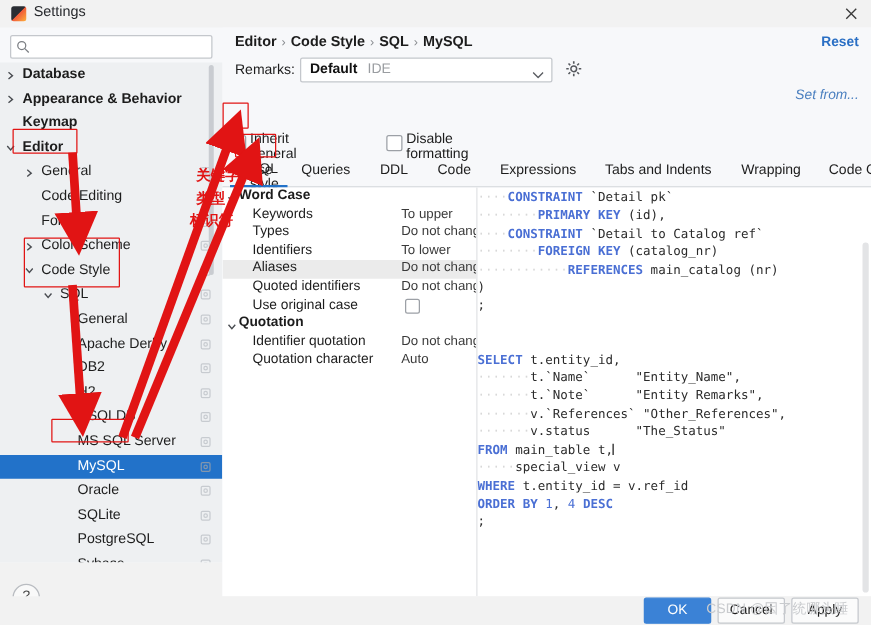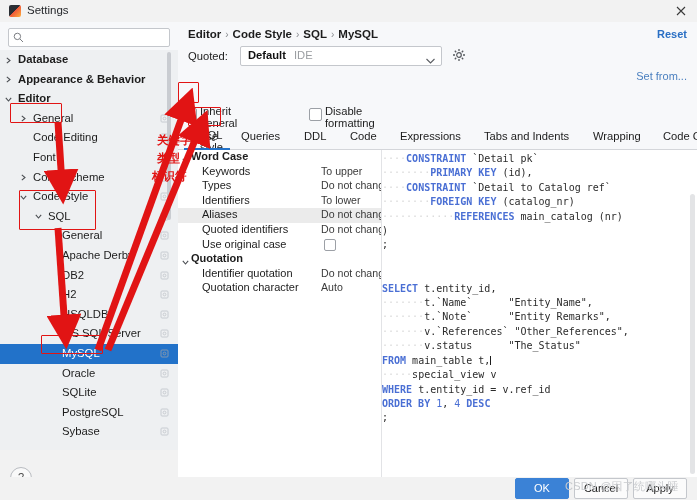--- a/index.html
+++ b/index.html
@@ -50,21 +50,21 @@
   .breadcrumb .sep{font-weight:normal;color:#8a8d91;padding:0 4px;font-size:10px;}
   .reset-link{position:absolute;right:10px;top:6px;font-size:11px;color:#2a6fc4;font-weight:bold;cursor:default;}
 
   .scheme-lbl{position:absolute;left:10px;top:28px;font-size:11.2px;color:#1c1c1c;}
   .scheme-sel{position:absolute;left:62px;top:24px;width:200px;height:18px;background:#fff;
     border:1px solid #c4c7cc;border-radius:2px;cursor:default;}
   .scheme-sel .val{position:absolute;left:7px;top:2px;font-size:11.2px;font-weight:bold;color:#111;}
   .scheme-sel .sub{position:absolute;left:53px;top:2px;font-size:11.2px;color:#9a9da1;}
   .scheme-sel .chev{position:absolute;right:6px;top:7px;}
   .gear{position:absolute;left:274px;top:26px;width:14px;height:14px;cursor:default;}
-  .setfrom{position:absolute;right:10px;top:48px;font-size:11px;color:#4a7fbf;cursor:default;}
+  .setfrom{position:absolute;right:10px;top:48px;font-size:11px;color:#4a7fbf;cursor:default;font-style:italic;}
 
   .cbrow{position:absolute;left:6px;top:85px;height:16px;}
   .cbox{position:absolute;width:11px;height:11px;border:1px solid #9ca0a6;background:#fff;border-radius:2px;cursor:default;}
   .cbl{position:absolute;font-size:11.2px;color:#1c1c1c;top:-2px;}
 
   .tabs{position:absolute;left:0;top:108px;width:519px;height:19px;}
   .tab{position:absolute;top:0;font-size:11.2px;color:#1c1c1c;cursor:default;white-space:nowrap;}
   .tabline{position:absolute;left:0;top:127px;width:519px;height:1px;background:#d4d6da;}
   .tab-underline{position:absolute;top:126px;height:2px;background:#2272c9;}
 
@@ -141,20 +141,23 @@
       </div>
       <div class="tree-item bold">
         <span class="arrow" style="left:5px">
           <svg width="7" height="7" viewBox="0 0 7 7">
             <path d="M1.8 0.8 L5 3.5 L1.8 6.2" stroke="#4a4d52" stroke-width="1.1" fill="none"></path>
           </svg>
         </span>
         <span class="lbl" style="left:18px">Appearance &amp; Behavior</span>
       </div>
       <div class="tree-item bold">
+        <span class="lbl" style="left:18px">Keymap</span>
+      </div>
+      <div class="tree-item bold">
         <span class="arrow" style="left:5px">
           <svg width="7" height="7" viewBox="0 0 7 7">
             <path d="M0.8 1.8 L3.5 5 L6.2 1.8" stroke="#4a4d52" stroke-width="1.1" fill="none"></path>
           </svg>
         </span>
         <span class="lbl" style="left:18px">Editor</span>
       </div>
       <div class="tree-item">
         <span class="arrow" style="left:20px">
           <svg width="7" height="7" viewBox="0 0 7 7">
@@ -331,21 +334,21 @@
     </div>
   <div class="tree-scroll"></div>
   <div class="left-bottom"></div>
   <div class="help-btn">?</div>
 
   <div class="right">
 
     <div class="breadcrumb" id="breadcrumb"><span>Editor</span><span class="sep">›</span><span>Code Style</span><span class="sep">›</span><span>SQL</span><span class="sep">›</span><span>MySQL</span></div>
     <div class="reset-link">Reset</div>
 
-    <div class="scheme-lbl">Quoted:</div>
+    <div class="scheme-lbl">Remarks:</div>
     <div class="scheme-sel">
       <span class="val">Default</span>
       <span class="sub">IDE</span>
       <span class="chev">
         <svg width="9" height="6" viewBox="0 0 9 6">
             <path d="M0.5 1 L4.5 5 L8.5 1" stroke="#5a5d62" stroke-width="1.1" fill="none"></path>
           </svg>
       </span>
     </div>
     <div class="gear">

